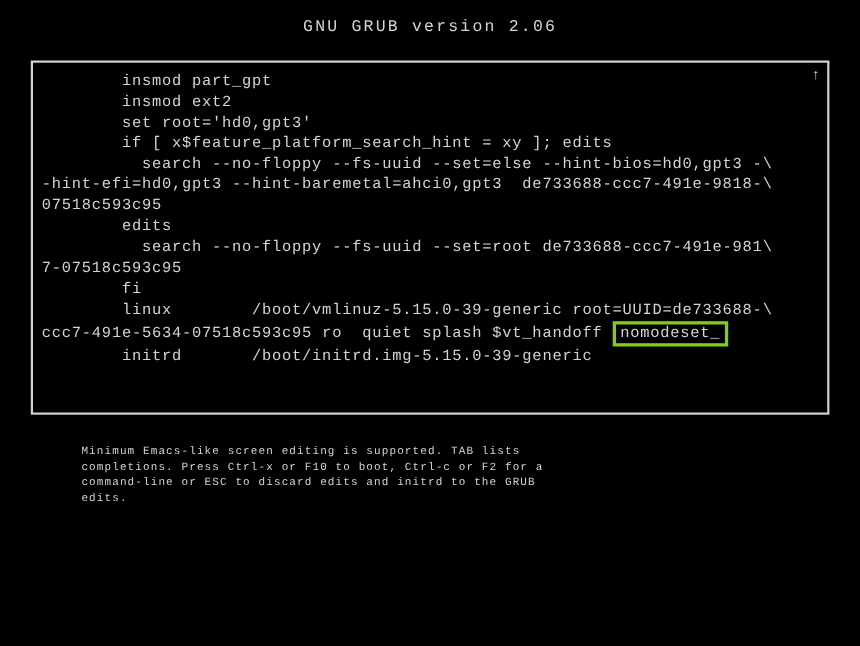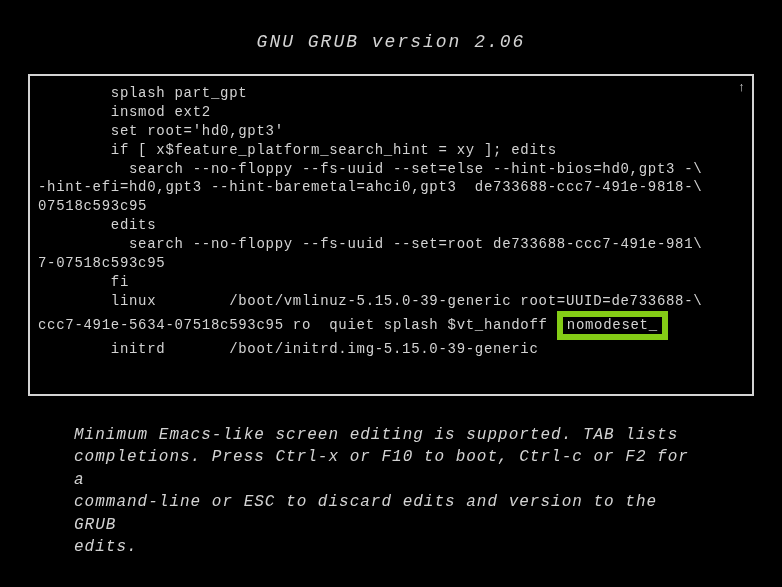--- a/index.html
+++ b/index.html
@@ -13,25 +13,24 @@
       color: #d3d3d3;
       font-size: 14px;
       letter-spacing: 0.5px;
       width: 782px;
       height: 587px;
       position: relative;
       overflow: hidden;
     }
     .title {
       text-align: center;
-      padding-top: 32px;
+      padding-top: 16px;
       padding-bottom: 22px;
-      font-size: 18px;
+      font-size: 15px;
       letter-spacing: 2px;
-      font-style: italic;
     }
     .editor-box {
       border: 2px solid #d3d3d3;
       margin: 0 28px;
       padding: 8px 4px 8px 8px;
       height: 322px;
       position: relative;
     }
     .editor-content {
       font-size: 14px;
@@ -39,54 +38,53 @@
       white-space: pre;
       letter-spacing: 0.7px;
     }
     .scroll-arrow {
       position: absolute;
       top: 4px;
       right: 6px;
       font-size: 13px;
     }
     .highlighted {
-      border: 6px solid #84cc16;
+      border: 3px solid #84cc16;
       padding: 0 4px;
       display: inline-block;
       line-height: 1.25;
     }
     .help-text {
       margin: 28px 74px 4px 74px;
-      font-size: 16px;
+      font-size: 10px;
       line-height: 1.4;
       letter-spacing: 1px;
-      font-style: italic;
     }
   </style>
 </head>
 <body>
 
 <div class="title">GNU GRUB  version 2.06</div>
 
 <div class="editor-box">
   <div class="scroll-arrow">↑</div>
-  <div class="editor-content"><span>        splash part_gpt</span>
+  <div class="editor-content"><span>        insmod part_gpt</span>
 <span>        insmod ext2</span>
 <span>        set root='hd0,gpt3'</span>
 <span>        if [ x$feature_platform_search_hint = xy ]; edits</span>
 <span>          search --no-floppy --fs-uuid --set=else --hint-bios=hd0,gpt3 -\</span>
 <span>-hint-efi=hd0,gpt3 --hint-baremetal=ahci0,gpt3  de733688-ccc7-491e-9818-\</span>
 <span>07518c593c95</span>
 <span>        edits</span>
 <span>          search --no-floppy --fs-uuid --set=root de733688-ccc7-491e-981\</span>
 <span>7-07518c593c95</span>
 <span>        fi</span>
 <span>        linux        /boot/vmlinuz-5.15.0-39-generic root=UUID=de733688-\</span>
 <span>ccc7-491e-5634-07518c593c95 ro  quiet splash $vt_handoff </span><span class="highlighted">nomodeset_</span>
 <span>        initrd       /boot/initrd.img-5.15.0-39-generic</span></div>
 </div>
 
 <div class="help-text">
   <div>Minimum Emacs-like screen editing is supported. TAB lists</div>
   <div>completions. Press Ctrl-x or F10 to boot, Ctrl-c or F2 for a</div>
-  <div>command-line or ESC to discard edits and version to the GRUB</div>
+  <div>command-line or ESC to discard edits and initrd to the GRUB</div>
   <div>edits.</div>
 </div>
 
 </body></html>

